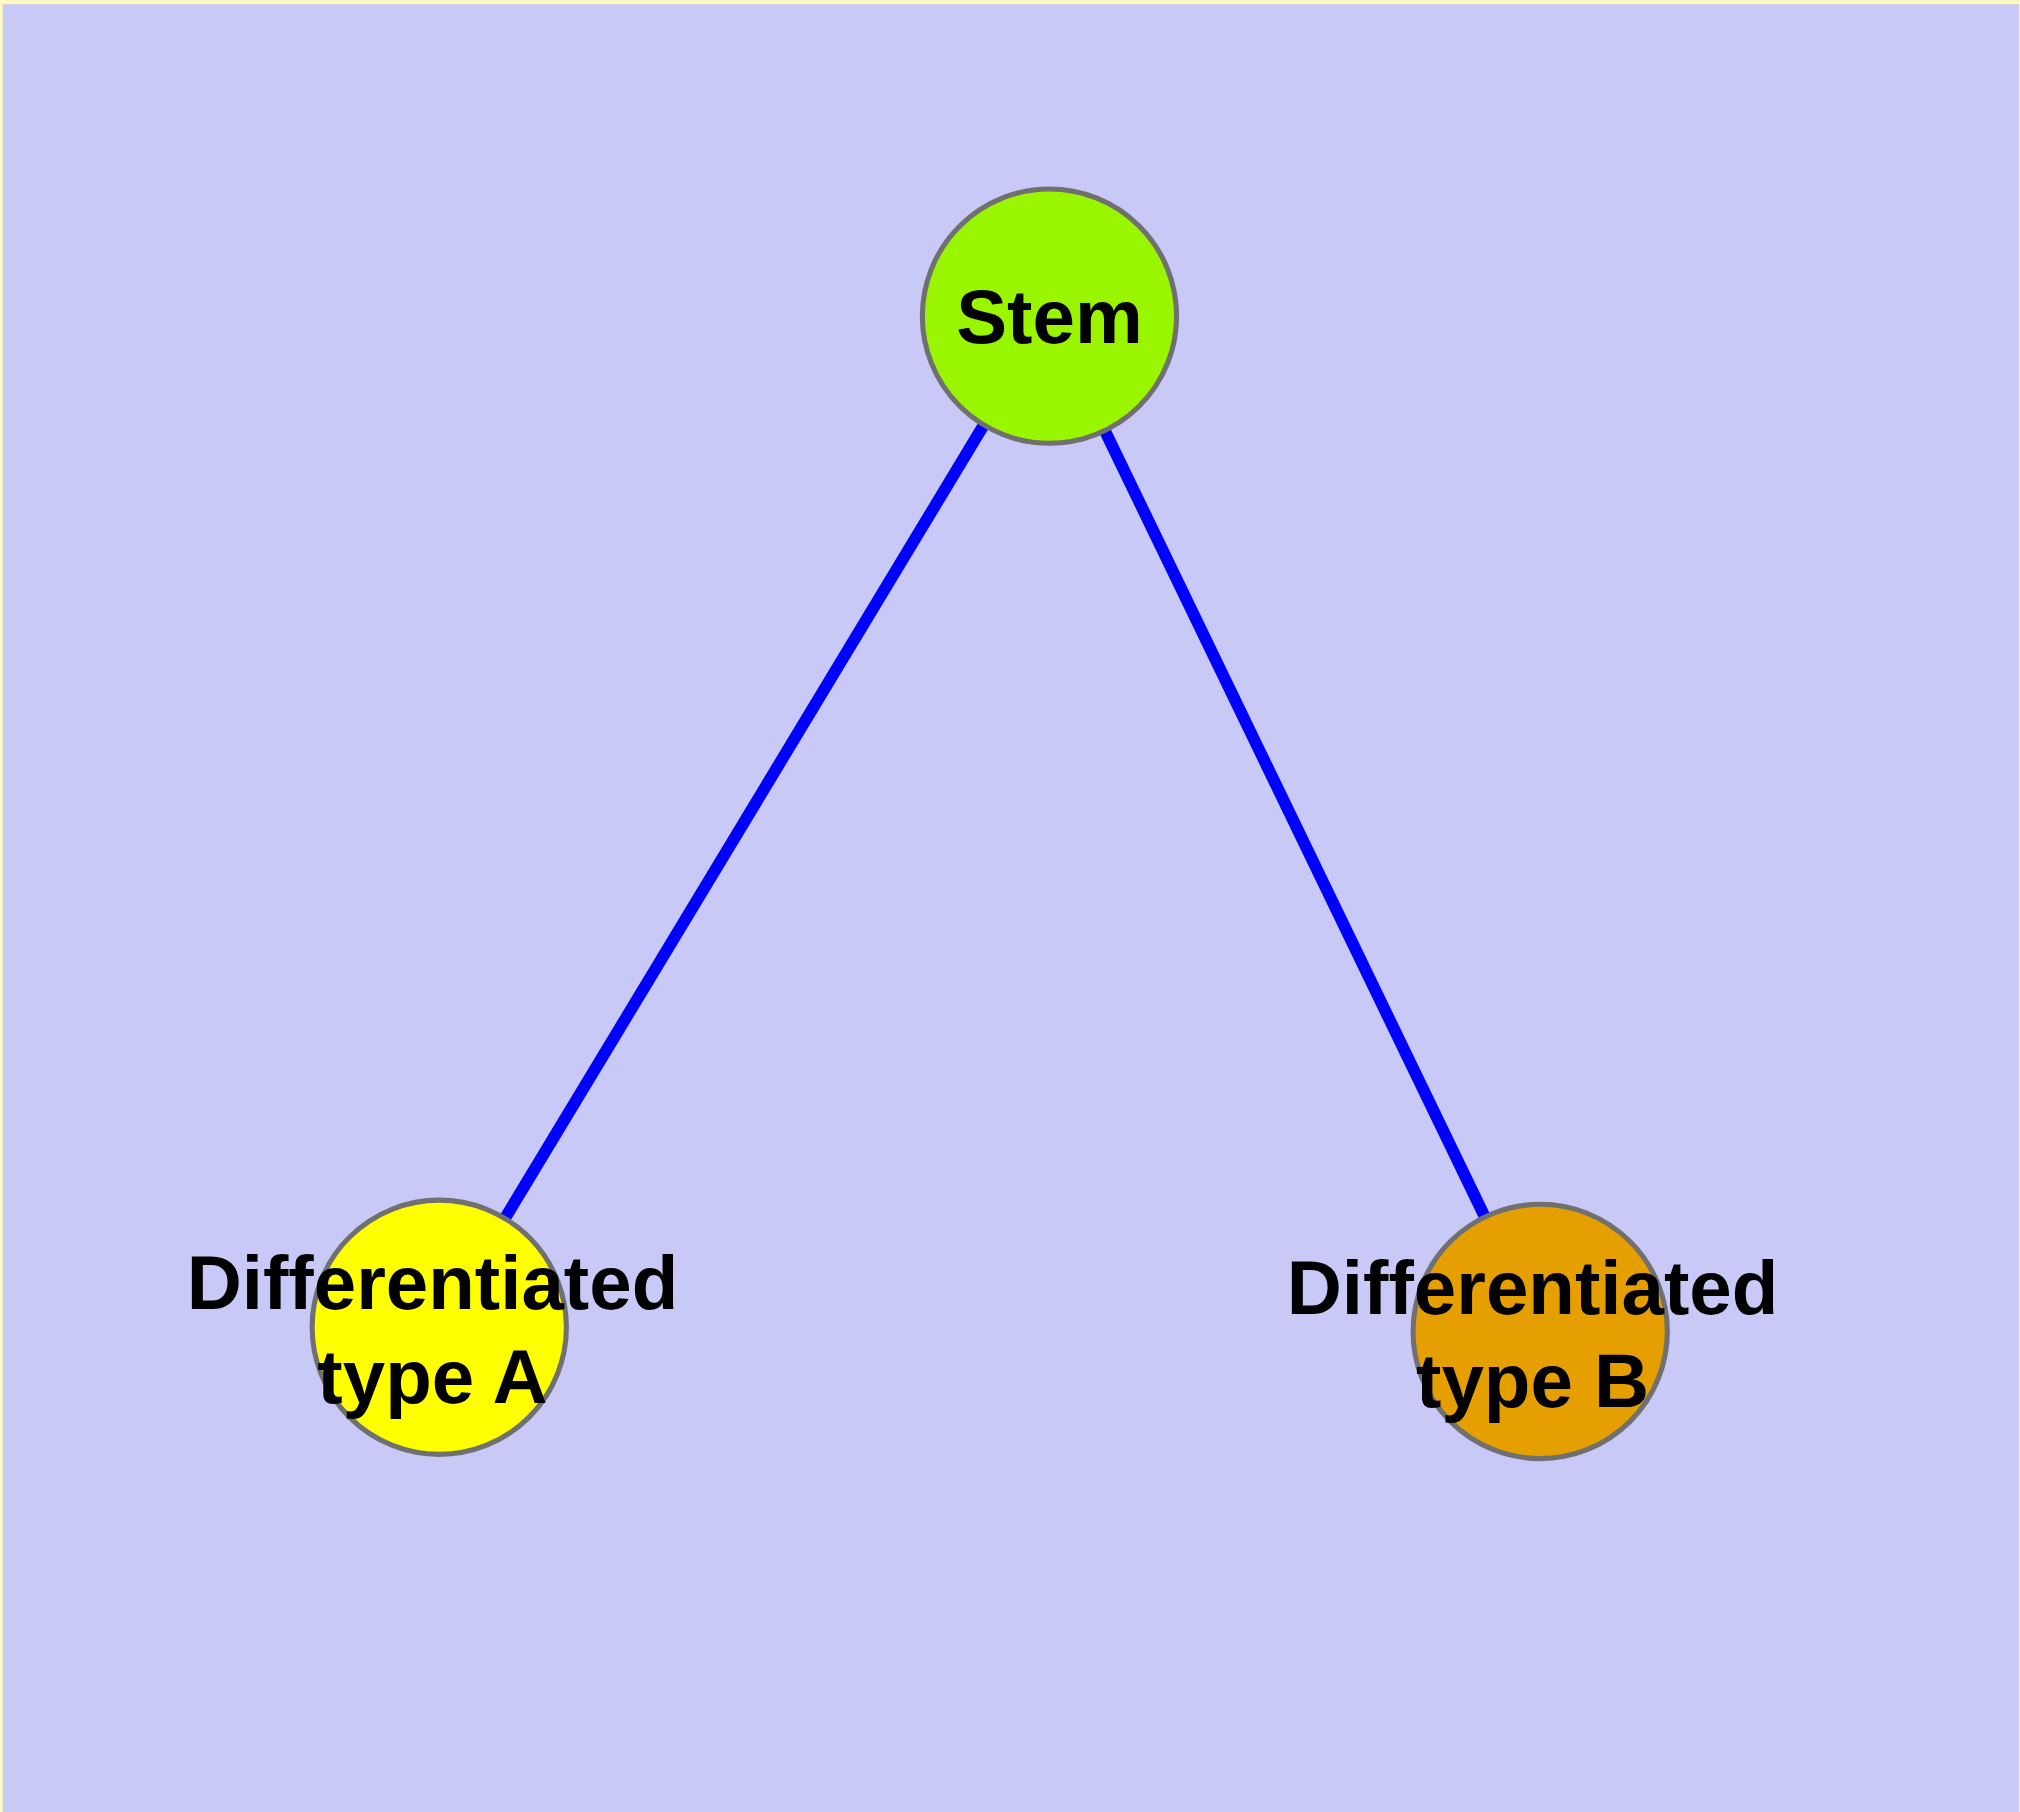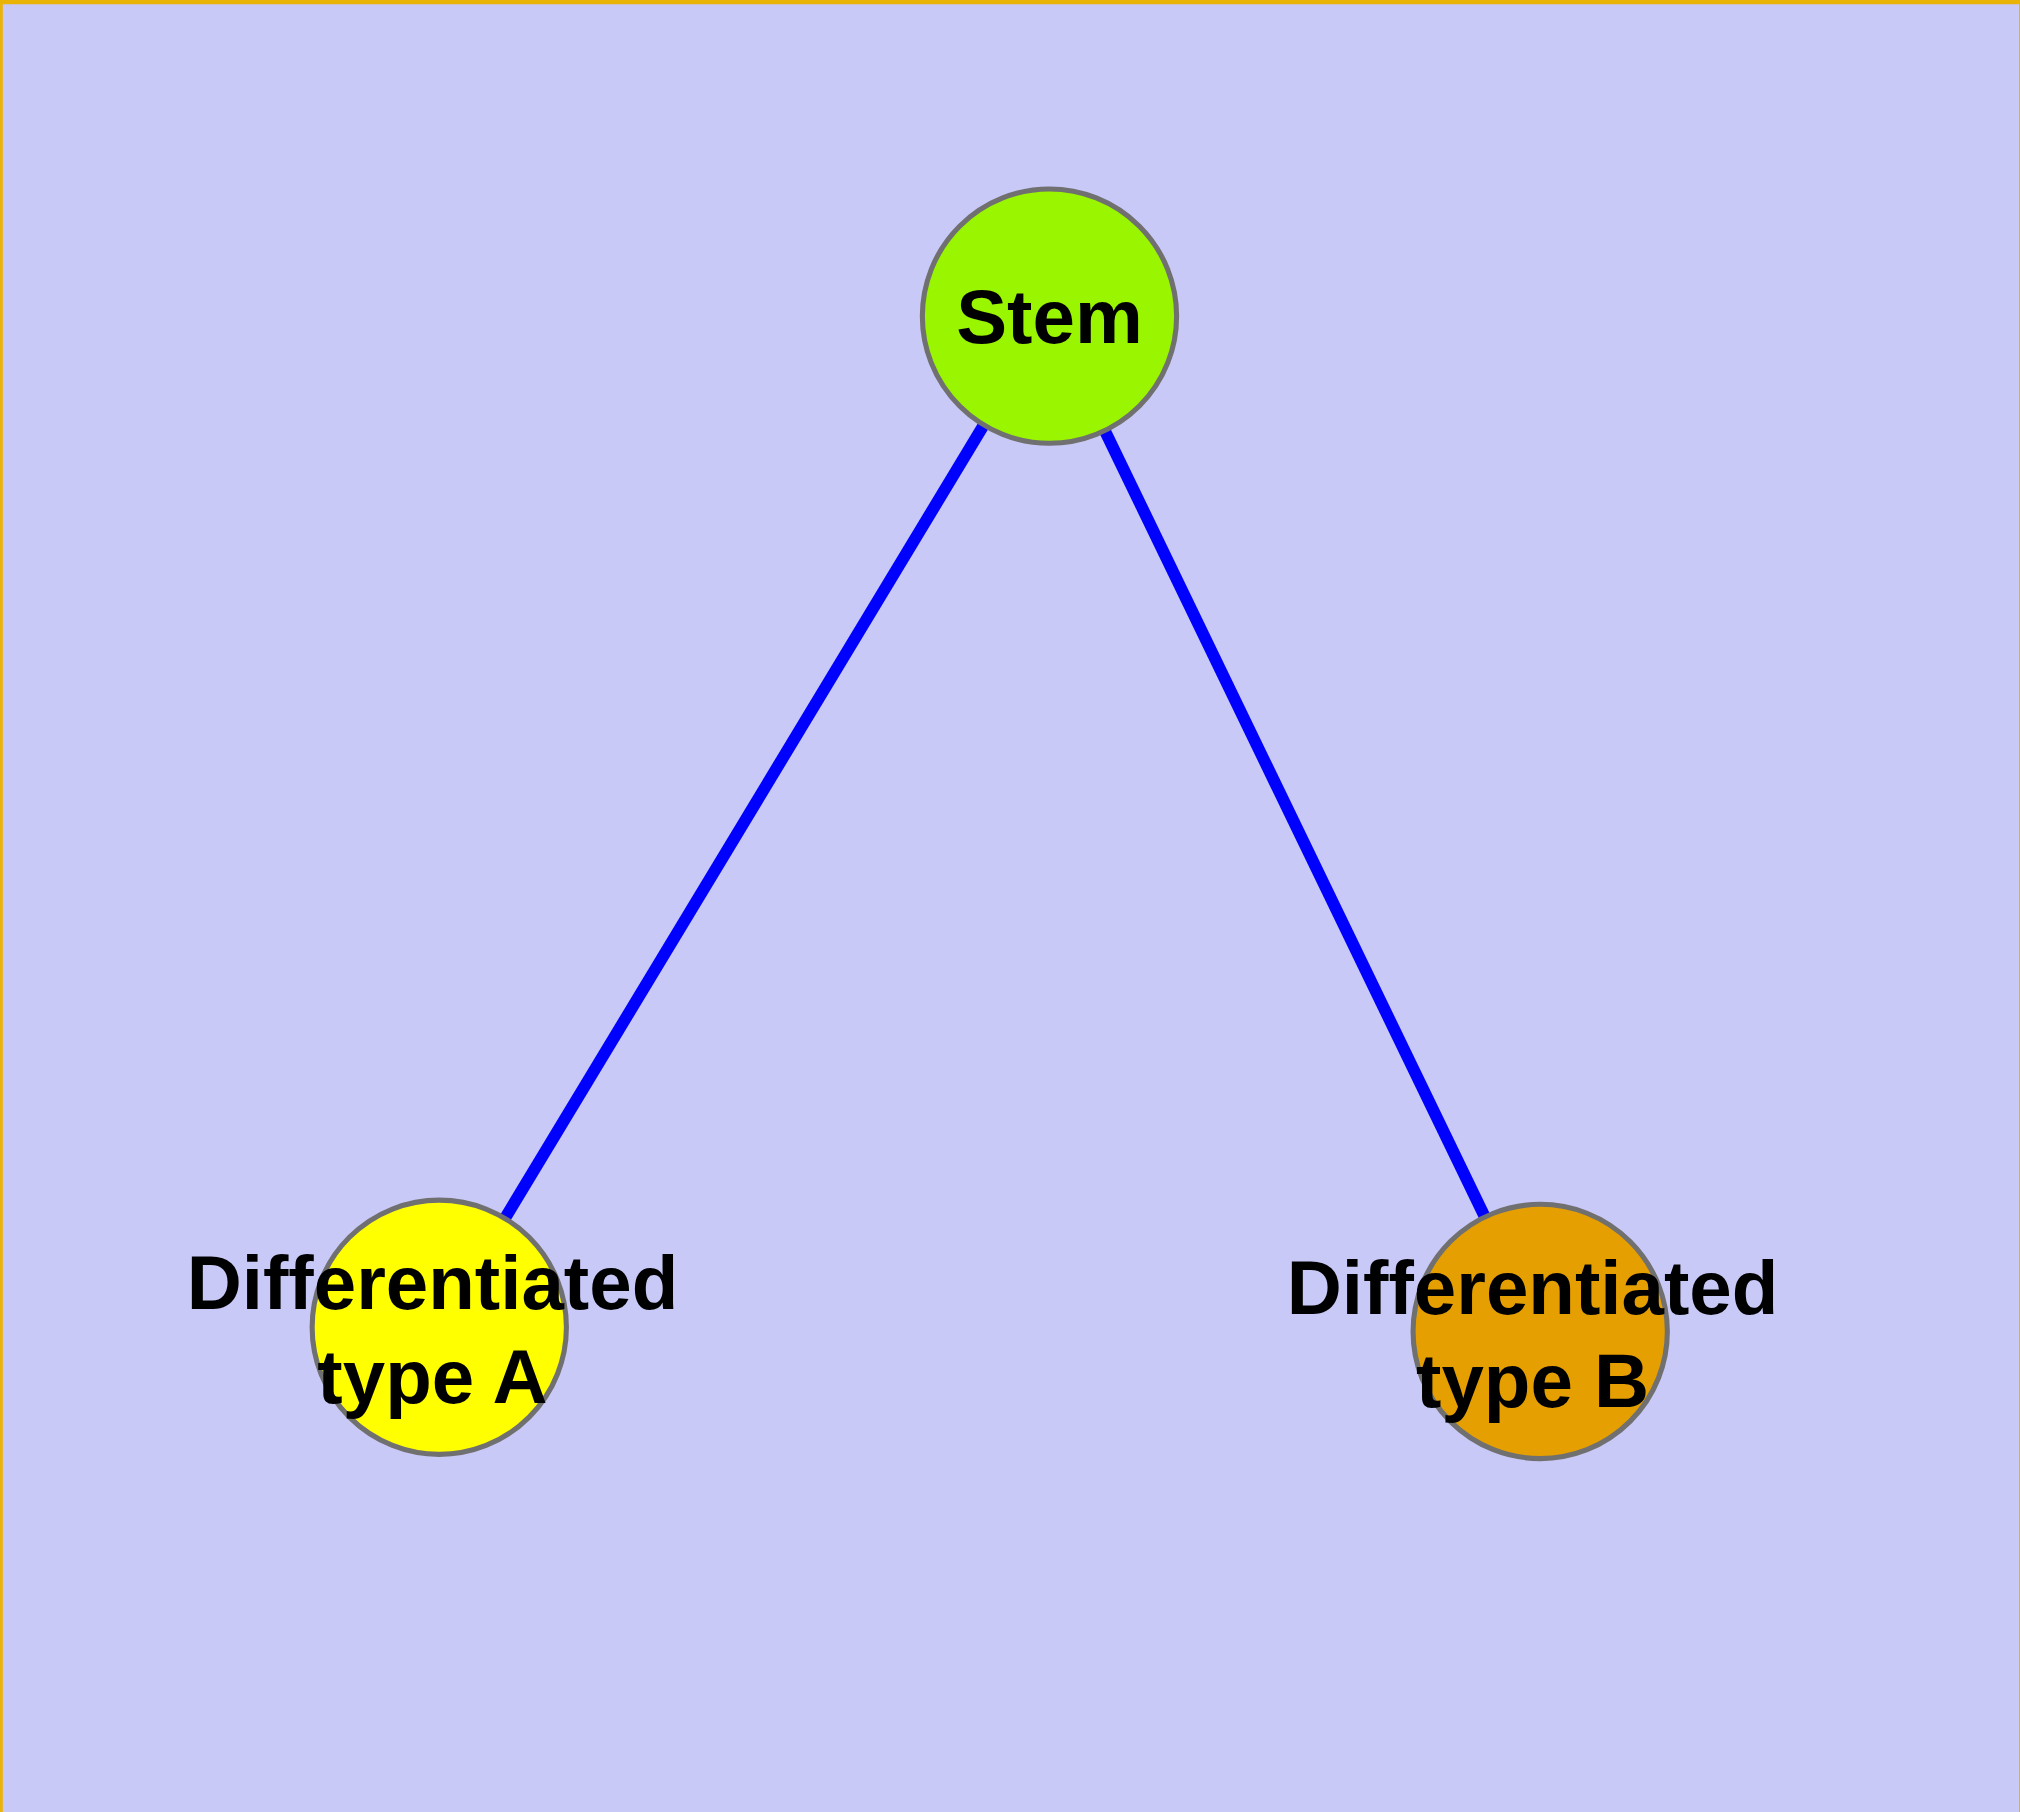--- a/index.html
+++ b/index.html
@@ -4,21 +4,21 @@
 <style>
   html, body {
     margin: 0;
     padding: 0;
     background: #FFFFFF;
   }
   .canvas {
     position: relative;
     width: 2021px;
     height: 1812px;
-    background: #eab308;
+    background: #fef9c3;
     overflow: hidden;
   }
   .graph-svg {
     position: absolute;
     top: 0;
     left: 0;
     display: block;
   }
   .node-label {
     font-family: "Liberation Sans", sans-serif;

